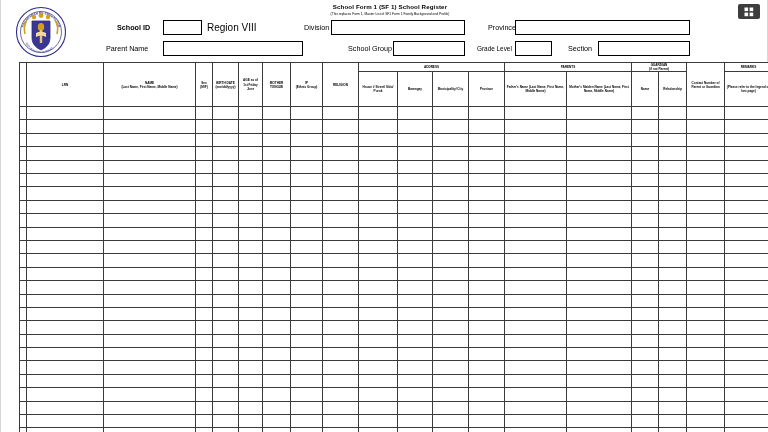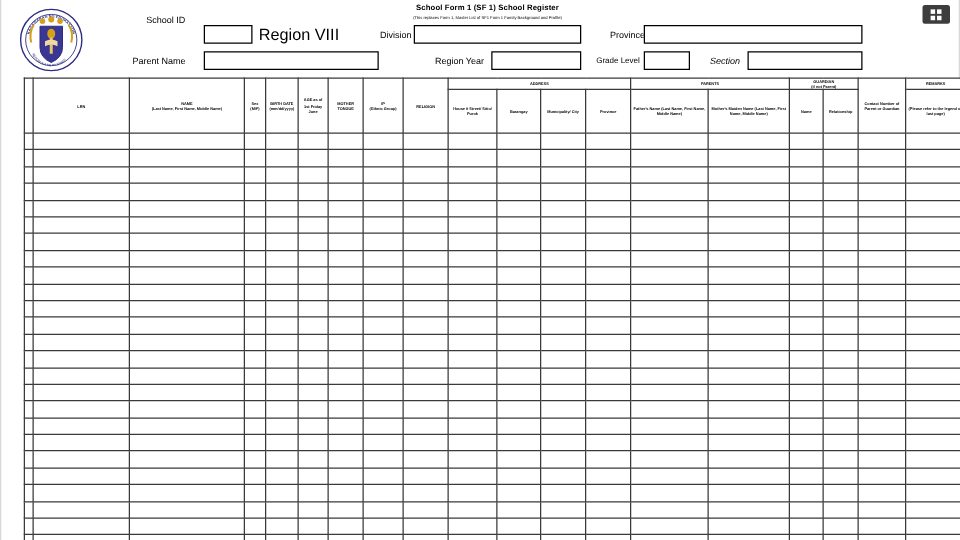--- a/index.html
+++ b/index.html
@@ -26,21 +26,21 @@
 
   
   .expand-btn {
     position:absolute; right:8px; top:4px; width:22px; height:15px;
     background:#3d3d3d; border-radius:2px;
     display:flex; align-items:center; justify-content:center;
   }
   .expand-btn svg { display:block; }
   .fld-lbl { position:absolute; font-size:7.2px; color:#000; white-space:nowrap; line-height:11px; }
   .fld-box { position:absolute; border:1px solid #000; background:#fff; }
-  .fld-static { position:absolute; font-size:13px; color:#000; white-space:nowrap; line-height:11px; }
+  .fld-static { position:absolute; font-size:10px; color:#000; white-space:nowrap; line-height:11px; }
 
   
   .tbl { position:absolute; left:19px; top:62px; width:727px; border-collapse:collapse; table-layout:fixed; }
   .tbl td, .tbl th {
     border:1px solid #3a3a3a;
     padding:0; margin:0;
     font-weight:normal;
     vertical-align:middle;
     background:#fff;
   }
@@ -99,41 +99,41 @@
 
   <div class="expand-btn">
     <svg width="10" height="10" viewBox="0 0 10 10">
       <rect x="0.5" y="0.5" width="3.6" height="3.6" fill="#ffffff"></rect>
       <rect x="5.6" y="0.5" width="3.6" height="3.6" fill="#ffffff"></rect>
       <rect x="0.5" y="5.6" width="3.6" height="3.6" fill="#ffffff"></rect>
       <rect x="5.6" y="5.6" width="3.6" height="3.6" fill="#ffffff"></rect>
     </svg>
   </div>
 
-  <div class="fld-lbl" style="left:117px; top:10px;">School ID</div>
+  <div class="fld-lbl" style="left:117px; top:22px;font-weight:bold;">School ID</div>
   <div class="fld-box" style="left:163px; top:20px; width:39px; height:15px;"></div>
 
   <div class="fld-static" style="left:207px; top:22px;">Region VIII</div>
 
   <div class="fld-lbl" style="left:304px; top:22px;text-align:right;">Division</div>
   <div class="fld-box" style="left:331px; top:20px; width:134px; height:15px;"></div>
 
   <div class="fld-lbl" style="left:488px; top:22px;">Province</div>
   <div class="fld-box" style="left:515px; top:20px; width:175px; height:15px;"></div>
 
   <div class="fld-lbl" style="left:106px; top:43px;">Parent Name</div>
   <div class="fld-box" style="left:163px; top:41px; width:140px; height:15px;"></div>
 
-  <div class="fld-lbl" style="left:348px; top:43px;">Region Year</div>
+  <div class="fld-lbl" style="left:348px; top:43px;">School Group</div>
   <div class="fld-box" style="left:393px; top:41px; width:72px; height:15px;"></div>
 
   <div class="fld-lbl" style="left:477px; top:43px; font-size:6.4px;">Grade Level</div>
   <div class="fld-box" style="left:515px; top:41px; width:37px; height:15px;"></div>
 
-  <div class="fld-lbl" style="left:568px; top:43px;font-style:italic;">Section</div>
+  <div class="fld-lbl" style="left:568px; top:43px;">Section</div>
   <div class="fld-box" style="left:598px; top:41px; width:92px; height:15px;"></div>
 
   <table class="tbl">
     <colgroup>
       <col style="width:7px">
       <col style="width:77px">
       <col style="width:92px">
       <col style="width:17px">
       <col style="width:26px">
       <col style="width:24px">

